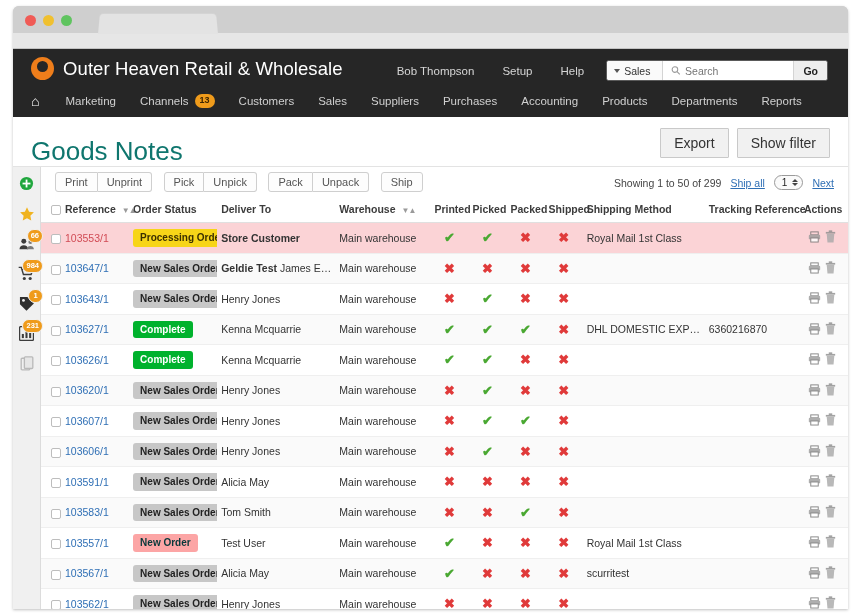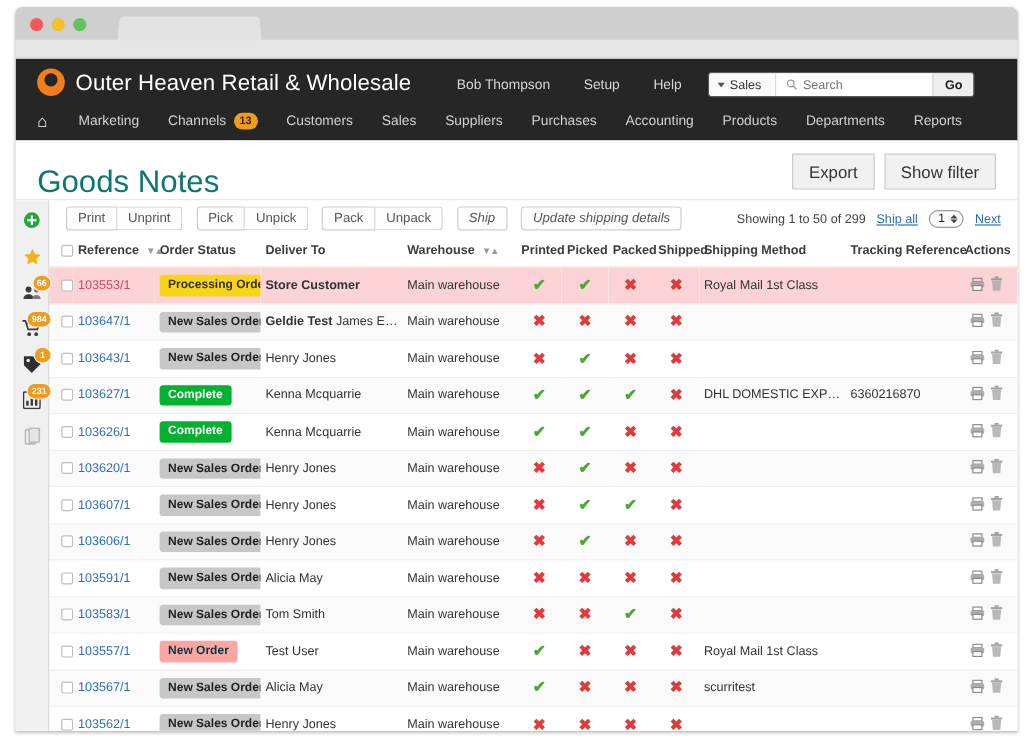--- a/index.html
+++ b/index.html
@@ -57,21 +57,21 @@
   }
   #logo-mark::after {
     content: ""; position: absolute; left: 6px; top: 4px;
     width: 11px; height: 11px; border-radius: 50%;
     background: #262626;
   }
   #brand-name {
     color: #ffffff; font-size: 18.5px; letter-spacing: .1px;
   }
   #account-nav {
-    position: absolute; right: 16px; top: 11px;
+    position: absolute; right: 0; top: 11px;
     display: flex; align-items: center; gap: 0;
   }
   #account-nav .acct-link {
     color: #d6d6d6; font-size: 11.5px; padding: 0 14px; text-decoration: none;
   }
   #searchwrap {
     display: flex; align-items: stretch; height: 21px;
     background: #ffffff; border-radius: 3px; margin-right: 20px; margin-left: 8px;
     border: 1px solid #5a5a5a; overflow: hidden;
   }
@@ -156,21 +156,21 @@
   }
   .btn-group { display: inline-flex; margin-right: 7px; vertical-align: top; }
   .btn-sm {
     background: #fdfdfd; border: 1px solid #cfcfcf; font-size: 11px;
     color: #555; padding: 3px 9px; cursor: pointer;
     font-family: "Liberation Sans", sans-serif;
   }
   .btn-group .btn-sm + .btn-sm { border-left: 0; }
   .btn-group .btn-sm:first-child { border-radius: 3px 0 0 3px; }
   .btn-group .btn-sm:last-child  { border-radius: 0 3px 3px 0; }
-  .btn-group .btn-sm:only-child  { border-radius: 3px; font-style: italic; }
+  .btn-group .btn-sm:only-child  { border-radius: 3px; }
 
   #pager {
     position: absolute; right: 14px; top: 8px;
     display: flex; align-items: center; gap: 9px;
     font-size: 10.5px; color: #444;
   }
   #pager .link { color: #2f6fb5; text-decoration: underline; cursor: pointer; }
   #page-select {
     border: 1px solid #9a9a9a; border-radius: 9px; background: #fafafa;
     font-size: 10px; padding: 1px 4px 1px 7px; display: flex;
@@ -392,23 +392,20 @@
           <span class="btn-group">
             <button class="btn-sm">Pick</button>
             <button class="btn-sm">Unpick</button>
           </span>
           <span class="btn-group">
             <button class="btn-sm">Pack</button>
             <button class="btn-sm">Unpack</button>
           </span>
           <span class="btn-group">
             <button class="btn-sm">Ship</button>
-          </span>
-          <span class="btn-group">
-            <button class="btn-sm">Update shipping details</button>
           </span>
 
           <div id="pager">
             <span>Showing 1 to 50 of 299</span>
             <span class="link">Ship all</span>
             <span id="page-select">
               <span>1</span>
               <span class="stepper">
                 <i class="up"></i>
                   <i class="dn"></i>

